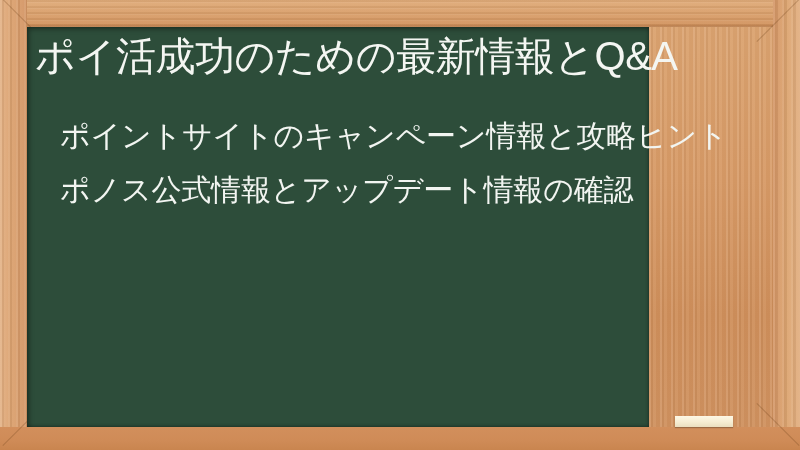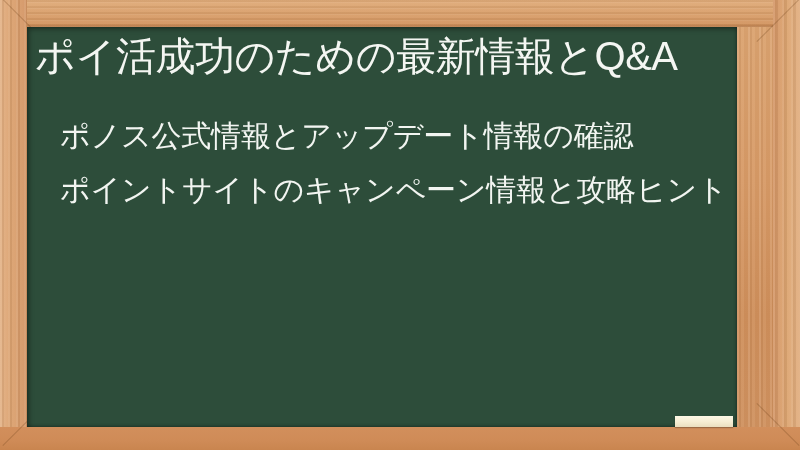--- a/index.html
+++ b/index.html
@@ -128,21 +128,21 @@
   .miter-bl { left: 0; bottom: 0; }
   .miter-bl::before { transform: rotate(-45deg); }
   .miter-br { right: 0; bottom: 0; }
   .miter-br::before { transform: rotate(45deg); }
 
   
   .board {
     position: absolute;
     left: 27px;
     top: 27px;
-    width: 710px;
+    width: 622px;
     height: 400px;
     background: #2d4d3a;
     box-shadow:
       inset 2px 2px 5px rgba(0,0,0,0.40),
       inset -1px -1px 3px rgba(0,0,0,0.25);
   }
 
   .board-inner {
     position: absolute;
     inset: 0;
@@ -204,22 +204,22 @@
   <div class="miter miter-tr"></div>
   <div class="miter miter-bl"></div>
   <div class="miter miter-br"></div>
 
   <div class="board">
     <div class="board-inner">
 
       <div class="title">ポイ活成功のための最新情報とQ&amp;A</div>
 
       <div class="bullets">
+        <div class="bullet-line">ポイントサイトのキャンペーン情報と攻略ヒント</div>
         <div class="bullet-line">ポノス公式情報とアップデート情報の確認</div>
-        <div class="bullet-line">ポイントサイトのキャンペーン情報と攻略ヒント</div>
       </div>
 
       <div class="chalk-stick"></div>
 
     </div>
   </div>
 
 </div>
 
 </body></html>

